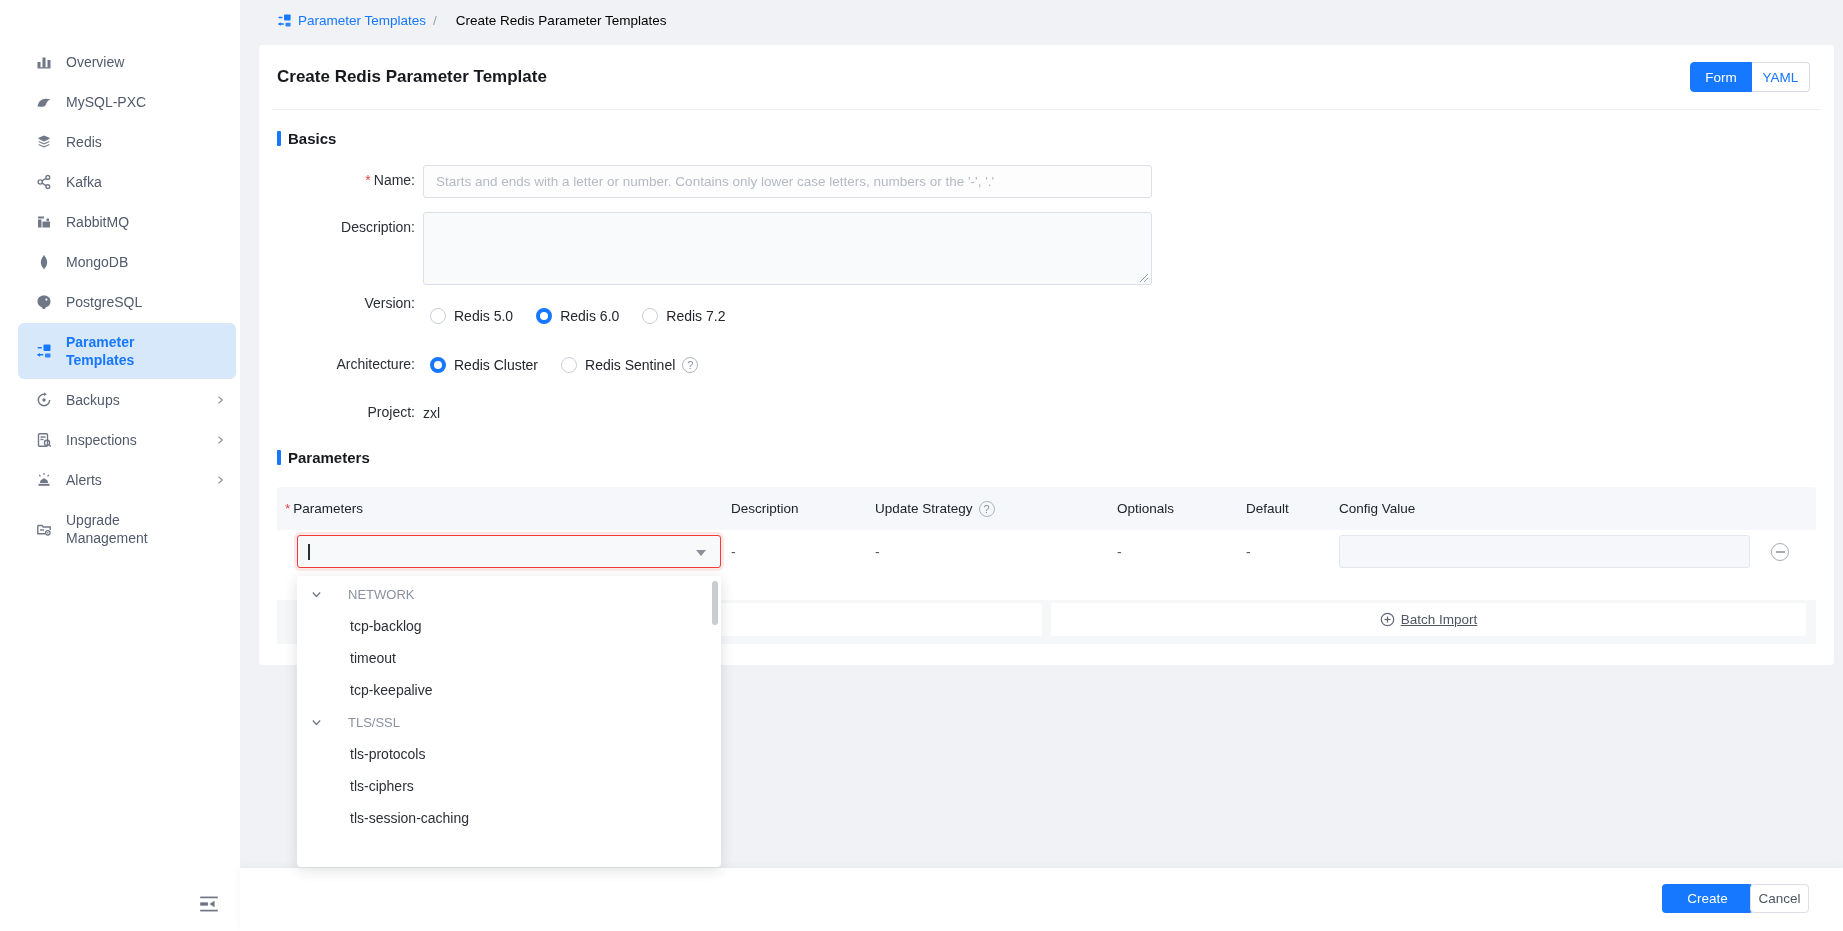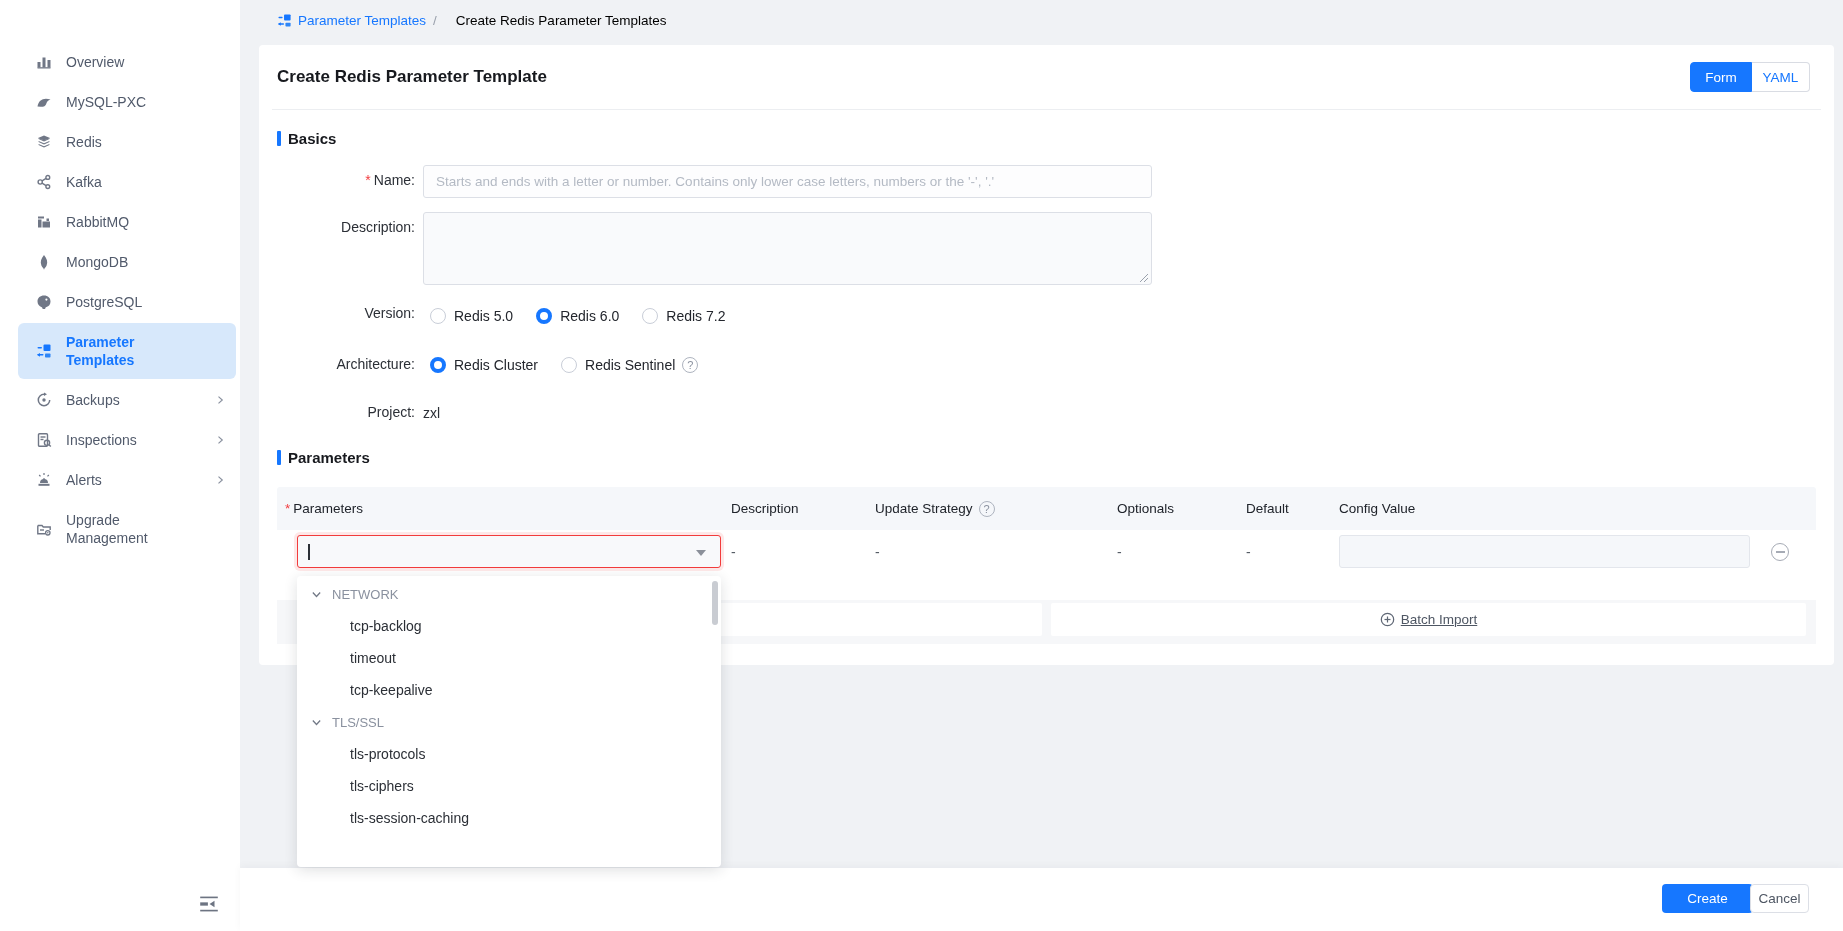--- a/index.html
+++ b/index.html
@@ -158,21 +158,21 @@
   }
   .foot-box-right .plus-ic { margin-right:6px; }
 
   
   .dropdown {
     position:absolute; left:297px; top:576px; width:424px; height:291px;
     background:#ffffff; border-radius:4px; z-index:30;
     box-shadow:0 3px 14px rgba(31,35,41,0.14); padding-top:2px; overflow:hidden;
   }
   .dd-row { height:32px; display:flex; align-items:center; }
-  .dd-group { padding-left:13px; color:#8a919f; font-size:13px; }
+  .dd-group { padding-left:13px; color:#8a919f; font-size:13px;gap:16px; }
   .dd-group .g-chev { margin-right:9px; }
   .dd-item { padding-left:53px; color:#2b2f36; font-size:14px; cursor:pointer; }
   .dd-scroll {
     position:absolute; right:3px; top:5px; width:6px; height:44px;
     background:#c9ccd2; border-radius:3px; cursor:pointer;
   }
 
   
   .footer-bar {
     position:absolute; left:240px; top:868px; width:1603px; height:63px;
@@ -426,21 +426,21 @@
   <textarea class="desc-area" style=""></textarea>
   <span class="resize-grip">
     <svg viewBox="0 0 12 12">
         <g stroke="#9aa1ac" stroke-width="1">
           <line x1="3" y1="11" x2="11" y2="3"></line>
           <line x1="7" y1="11" x2="11" y2="7"></line>
         </g>
       </svg>
   </span>
 
-  <div class="form-label" style="top:260px;padding-left:31px;">Version:</div>
+  <div class="form-label" style="top:250px;padding-left:31px;">Version:</div>
   <div class="radio-row" style="top:254px;">
     <label class="radio-opt">
       <span class="radio-dot"></span>
       <span class="radio-text">Redis 5.0</span>
     </label>
     <label class="radio-opt">
       <span class="radio-dot checked"></span>
       <span class="radio-text">Redis 6.0</span>
     </label>
     <label class="radio-opt">

